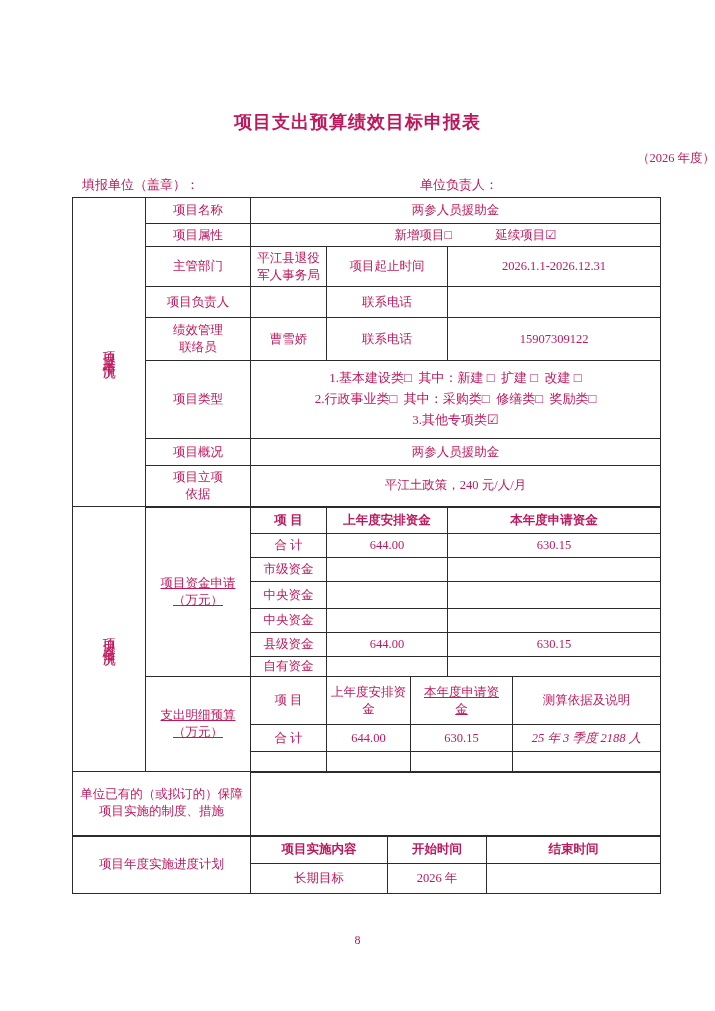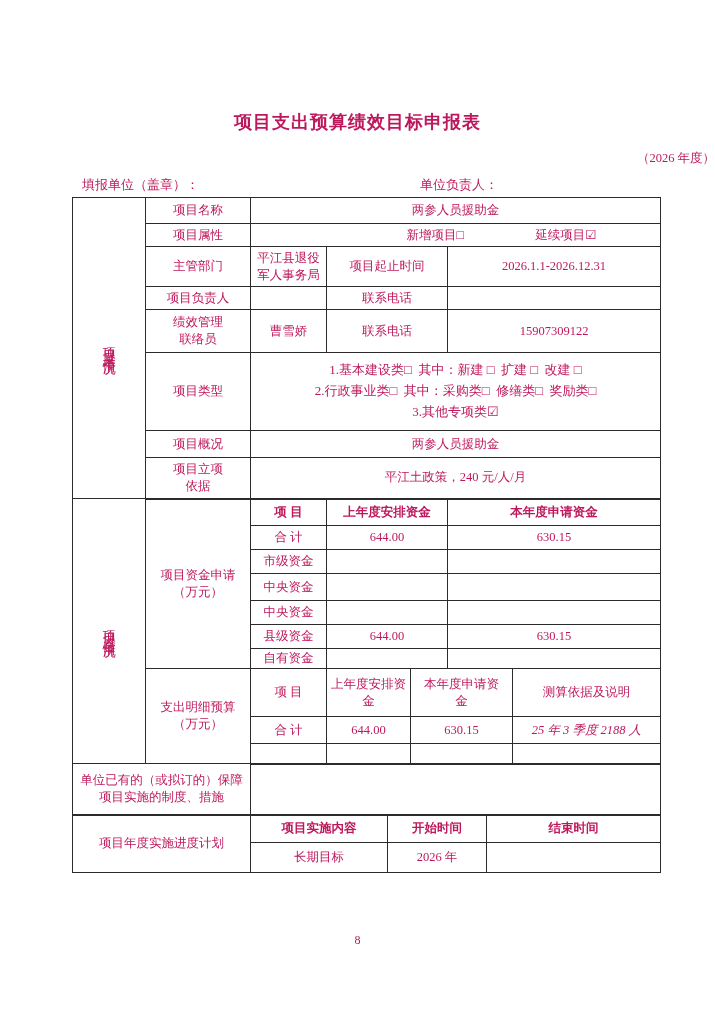--- a/index.html
+++ b/index.html
@@ -60,24 +60,24 @@
     font-size: 12px;
   }
   .vtext {
     writing-mode: vertical-lr;
     text-orientation: upright;
     letter-spacing: 3px;
     font-size: 13px;
     display: inline-block;
   }
   .wrap58 { display: inline-block; max-width: 58px; }
-  .wrap80 { display: inline-block; max-width: 80px; }
+  .wrap80 { display: inline-block; max-width: 80px; text-decoration: underline; }
   .type-cell { text-align: left; padding-left: 8px; }
   .type-line { white-space: pre; font-size: 13px; line-height: 1.6; }
-  .attr-cell > span { display: inline-block; }
+  .attr-cell > span { display: inline-block; margin-left: 40px; }
   .attr-new { margin-left: 92px; }
   .attr-cont { margin-left: 68px; }
   tr.thickb td { border-bottom-width: 2px; }
   td.bb2 { border-bottom-width: 2px; }
   .page-num {
     position: absolute;
     top: 933px; left: 0; width: 100%;
     text-align: center;
     font-size: 12px;
   }
@@ -120,21 +120,21 @@
         <span class="attr-new">新增项目□</span>
         <span class="attr-cont">延续项目☑</span>
       </td>
     </tr>
     <tr style="height:40px">
       <td>主管部门</td>
       <td>平江县退役军人事务局</td>
       <td colspan="3">项目起止时间</td>
       <td colspan="3">2026.1.1-2026.12.31</td>
     </tr>
-    <tr style="height:23px">
+    <tr style="height:31px">
       <td>项目负责人</td>
       <td></td>
       <td colspan="3">联系电话</td>
       <td colspan="3"></td>
     </tr>
     <tr style="height:43px">
       <td><span class="wrap58">绩效管理联络员</span></td>
       <td>曹雪娇</td>
       <td colspan="3">联系电话</td>
       <td colspan="3">15907309122</td>
@@ -207,21 +207,21 @@
       <td colspan="3">630.15</td>
       <td class="left-sm">25 年 3 季度 2188 人</td>
     </tr>
     <tr style="height:20px" class="thickb">
       <td></td>
       <td colspan="2"></td>
       <td colspan="3"></td>
       <td></td>
     </tr>
 
-    <tr style="height:51px" class="thickb">
+    <tr style="height:64px" class="thickb">
       <td colspan="2">单位已有的（或拟订的）保障项目实施的制度、措施</td>
       <td colspan="7"></td>
     </tr>
 
     <tr style="height:28px">
       <td colspan="2" rowspan="2">项目年度实施进度计划</td>
       <td colspan="2" class="bold">项目实施内容</td>
       <td colspan="3" class="bold">开始时间</td>
       <td colspan="2" class="bold">结束时间</td>
     </tr>

